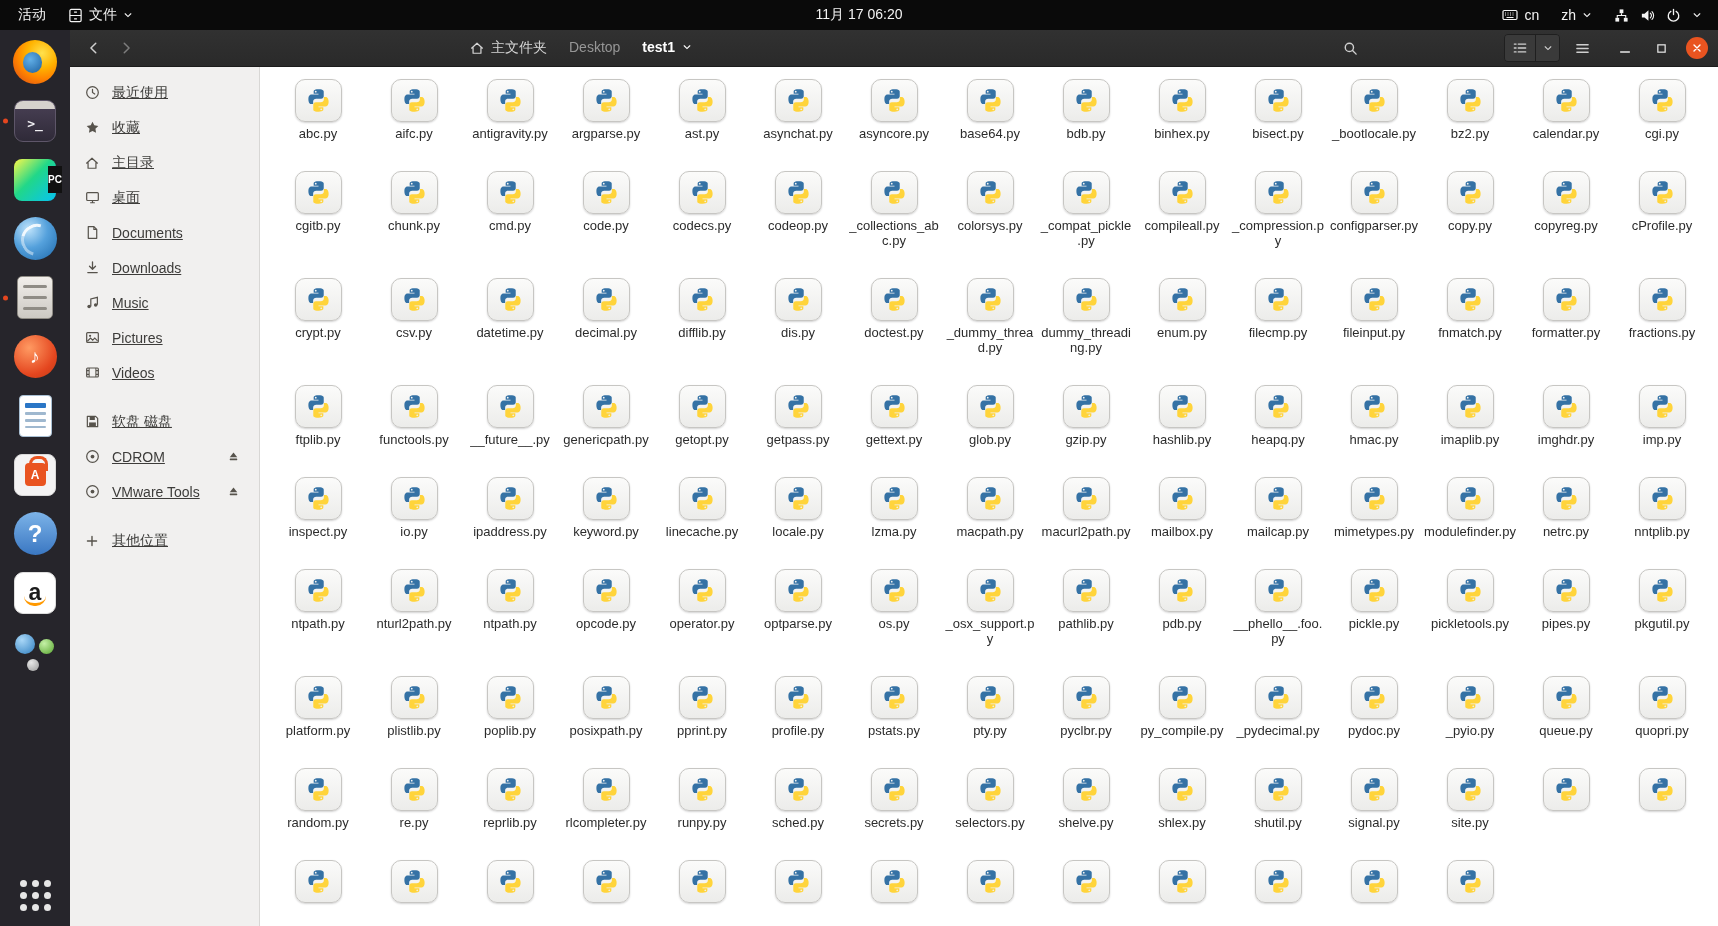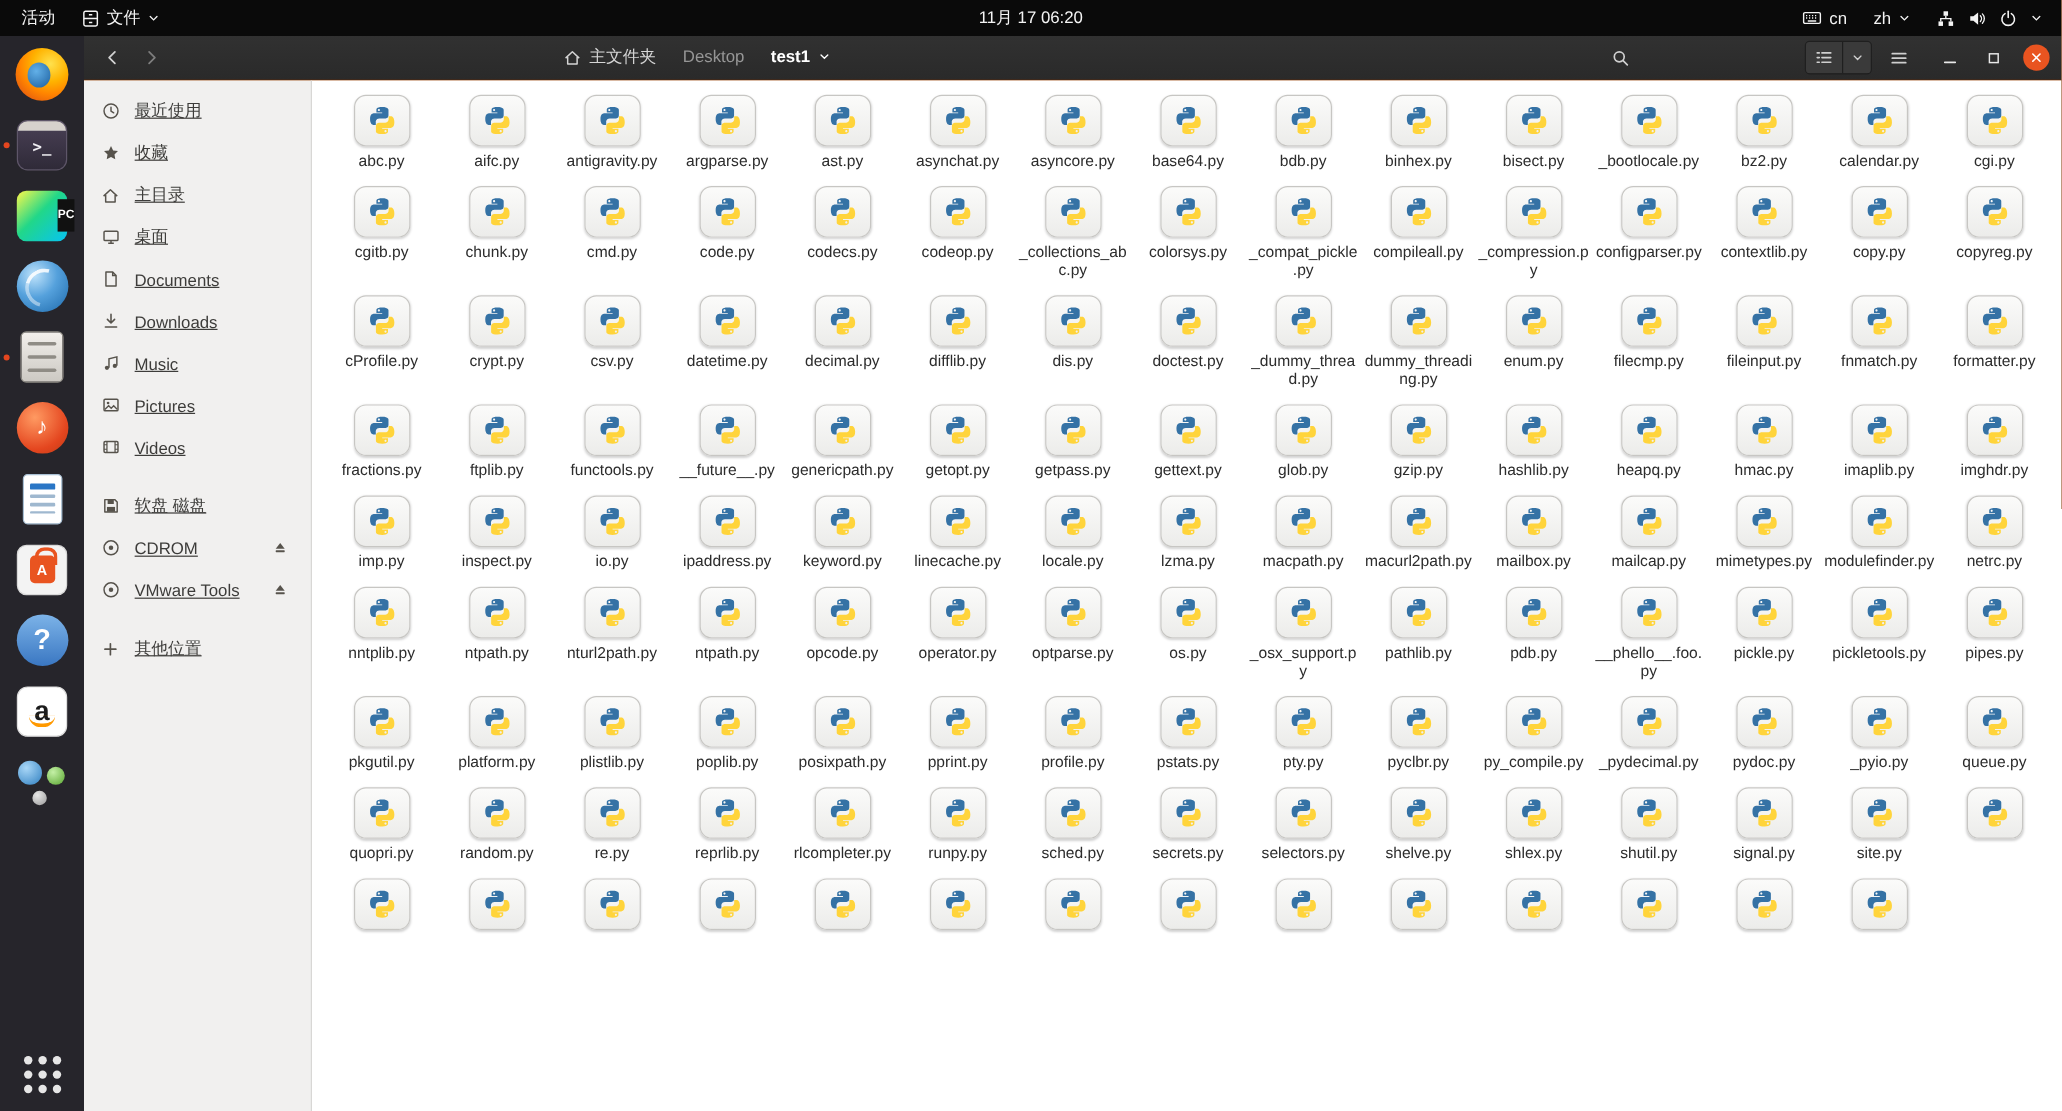--- a/index.html
+++ b/index.html
@@ -1,20 +1,20 @@
 <!DOCTYPE html>
 <html><head>
 <meta charset="utf-8">
 <style>
   * { box-sizing: border-box; }
   html, body { margin: 0; padding: 0; }
   body { font-family: "Liberation Sans", "DejaVu Sans", sans-serif; background: #333; }
   button { font-family: inherit; }
 
-  .screen { width: 1718px; height: 926px; overflow: hidden; display: flex; flex-direction: column; background: #f97316; position: relative; }
+  .screen { width: 1718px; height: 926px; overflow: hidden; display: flex; flex-direction: column; background: #ec4899; position: relative; }
 
   
   .topbar { flex: 0 0 30px; height: 30px; background: #0a0a0a; color: #f4f4f4; display: flex; align-items: center; position: relative; font-size: 14px; }
   .tb-left { display: flex; align-items: center; gap: 2px; padding-left: 8px; }
   .tb-btn { background: none; border: none; color: #f4f4f4; font-size: 14px; padding: 3px 10px; display: flex; align-items: center; gap: 6px; cursor: pointer; }
   .tb-center { position: absolute; left: 50%; transform: translateX(-50%); }
   .tb-right { margin-left: auto; display: flex; align-items: center; gap: 2px; padding-right: 6px; }
   .tbicon { display: inline-flex; align-items: center; }
   .tray { gap: 11px; }
 
@@ -92,21 +92,21 @@
   
   .sidebar { flex: 0 0 190px; width: 190px; background: #f1f0ef; border-right: 1px solid #d8d7d5; padding: 8px 0 0; overflow: hidden; font-size: 14px; color: #3d3c3a; }
   .side-item { height: 35px; display: flex; align-items: center; gap: 12px; padding: 0 14px; cursor: pointer; text-decoration: underline; }
   .side-item.sect-start { margin-top: 14px; }
   .sicon { width: 16px; height: 16px; color: #57534c; display: inline-flex; align-items: center; justify-content: center; flex: 0 0 16px; }
   .slabel { flex: 1; white-space: nowrap; overflow: hidden; }
   .eject { background: none; border: none; color: #57534c; width: 24px; height: 24px; display: flex; align-items: center; justify-content: center; cursor: pointer; padding: 0; }
 
   
   .content { flex: 1; background: #ffffff; overflow: hidden; min-width: 0; }
-  .grid { display: grid; grid-template-columns: repeat(15, 1fr); row-gap: 14px; padding: 12px 8px 0 10px; }
+  .grid { display: grid; grid-template-columns: repeat(15, 1fr); row-gap: 30px; padding: 12px 8px 0 10px; }
   .file { display: flex; flex-direction: column; align-items: center; gap: 4px; min-width: 0; cursor: default; }
   .card { width: 47px; height: 43px; border-radius: 10px; background: linear-gradient(#fbfbfa, #ececea); border: 1px solid #c7c6c3; box-shadow: 0 1px 2px rgba(0,0,0,0.18); display: flex; align-items: center; justify-content: center; flex: 0 0 auto; }
   .pysvg { width: 27px; height: 27px; }
   .fname { font-size: 13px; line-height: 15px; color: #2c2c2c; text-align: center; max-width: 92px; overflow-wrap: anywhere; word-break: break-word; }
 
   .defs { position: absolute; width: 0; height: 0; overflow: hidden; }
 </style>
 </head>
 <body>
 
@@ -723,28 +723,20 @@
     <div class="fname">_compression.py</div>
   </div>
               <div class="file" title="configparser.py">
     <div class="card">
       <svg class="pysvg" viewBox="0 0 48 48">
                     <use href="#pylogo"></use>
                   </svg>
     </div>
     <div class="fname">configparser.py</div>
   </div>
-              <div class="file" title="contextlib.py">
-    <div class="card">
-      <svg class="pysvg" viewBox="0 0 48 48">
-                    <use href="#pylogo"></use>
-                  </svg>
-    </div>
-    <div class="fname">contextlib.py</div>
-  </div>
               <div class="file" title="copy.py">
     <div class="card">
       <svg class="pysvg" viewBox="0 0 48 48">
                     <use href="#pylogo"></use>
                   </svg>
     </div>
     <div class="fname">copy.py</div>
   </div>
               <div class="file" title="copyreg.py">
     <div class="card">

